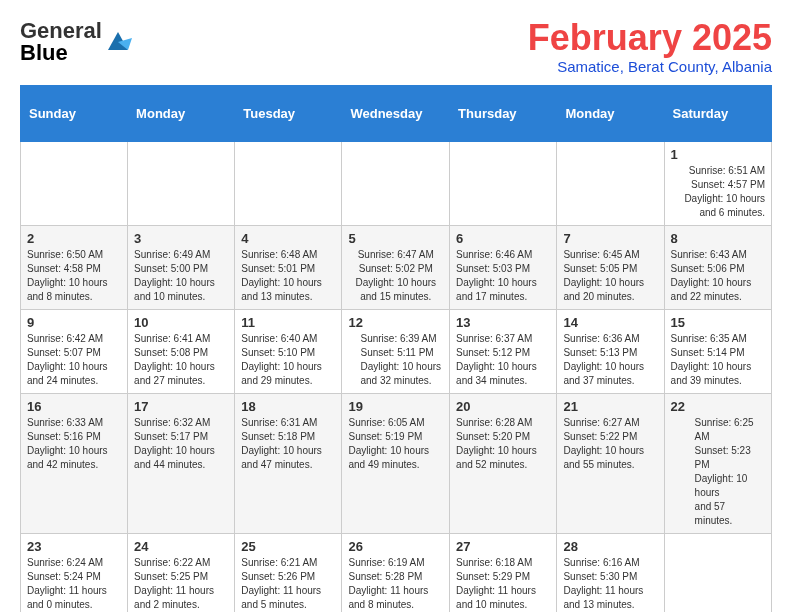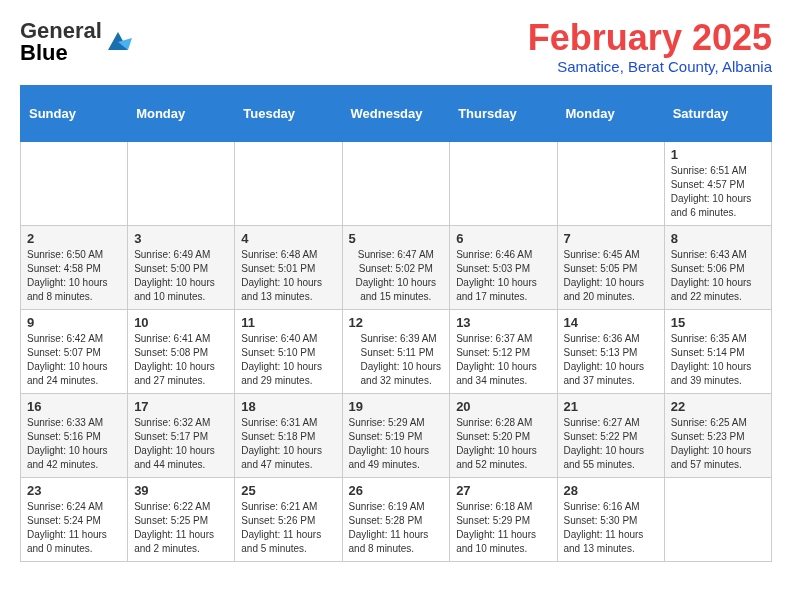--- a/index.html
+++ b/index.html
@@ -126,21 +126,21 @@
   <tbody id="calendar-body">
   <tr>
         <td class="empty-cell"></td>
         <td class="empty-cell"></td>
         <td class="empty-cell"></td>
         <td class="empty-cell"></td>
         <td class="empty-cell"></td>
         <td class="empty-cell"></td>
         <td>
           <span class="day-number">1</span>
-          <div class="day-info" style="white-space: pre-line;">Sunrise: 6:51 AM
+          <div class="day-info" style="white-space: pre-line; text-align: right;">Sunrise: 6:51 AM
 Sunset: 4:57 PM
 Daylight: 10 hours
 and 6 minutes.</div>
         </td>
       </tr>
       <tr>
         <td>
           <span class="day-number">2</span>
           <div class="day-info" style="white-space: pre-line;">Sunrise: 6:50 AM
 Sunset: 4:58 PM
@@ -258,57 +258,57 @@
         </td>
         <td>
           <span class="day-number">18</span>
           <div class="day-info" style="white-space: pre-line;">Sunrise: 6:31 AM
 Sunset: 5:18 PM
 Daylight: 10 hours
 and 47 minutes.</div>
         </td>
         <td>
           <span class="day-number">19</span>
-          <div class="day-info" style="white-space: pre-line;">Sunrise: 5:29 AM
+          <div class="day-info" style="white-space: pre-line;">Sunrise: 6:05 AM
 Sunset: 5:19 PM
 Daylight: 10 hours
 and 49 minutes.</div>
         </td>
         <td>
           <span class="day-number">20</span>
           <div class="day-info" style="white-space: pre-line;">Sunrise: 6:28 AM
 Sunset: 5:20 PM
 Daylight: 10 hours
 and 52 minutes.</div>
         </td>
         <td>
           <span class="day-number">21</span>
           <div class="day-info" style="white-space: pre-line;">Sunrise: 6:27 AM
 Sunset: 5:22 PM
 Daylight: 10 hours
 and 55 minutes.</div>
         </td>
         <td>
           <span class="day-number">22</span>
-          <div class="day-info" style="white-space: pre-line;">Sunrise: 6:25 AM
+          <div class="day-info" style="white-space: pre-line; margin-left: 24px;">Sunrise: 6:25 AM
 Sunset: 5:23 PM
 Daylight: 10 hours
 and 57 minutes.</div>
         </td>
       </tr>
       <tr>
         <td>
           <span class="day-number">23</span>
           <div class="day-info" style="white-space: pre-line;">Sunrise: 6:24 AM
 Sunset: 5:24 PM
 Daylight: 11 hours
 and 0 minutes.</div>
         </td>
         <td>
-          <span class="day-number">39</span>
+          <span class="day-number">24</span>
           <div class="day-info" style="white-space: pre-line;">Sunrise: 6:22 AM
 Sunset: 5:25 PM
 Daylight: 11 hours
 and 2 minutes.</div>
         </td>
         <td>
           <span class="day-number">25</span>
           <div class="day-info" style="white-space: pre-line;">Sunrise: 6:21 AM
 Sunset: 5:26 PM
 Daylight: 11 hours

